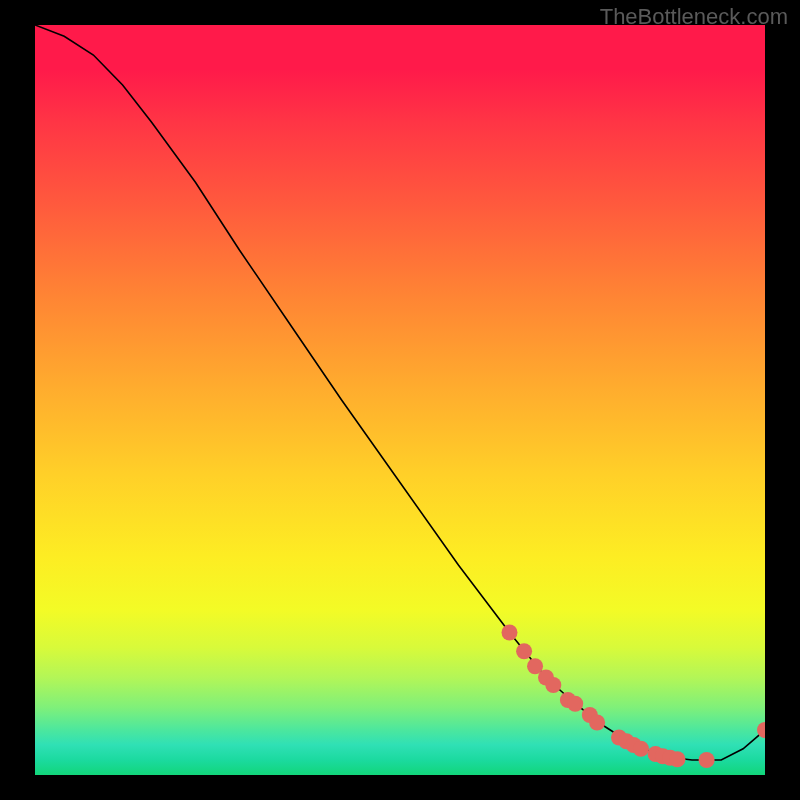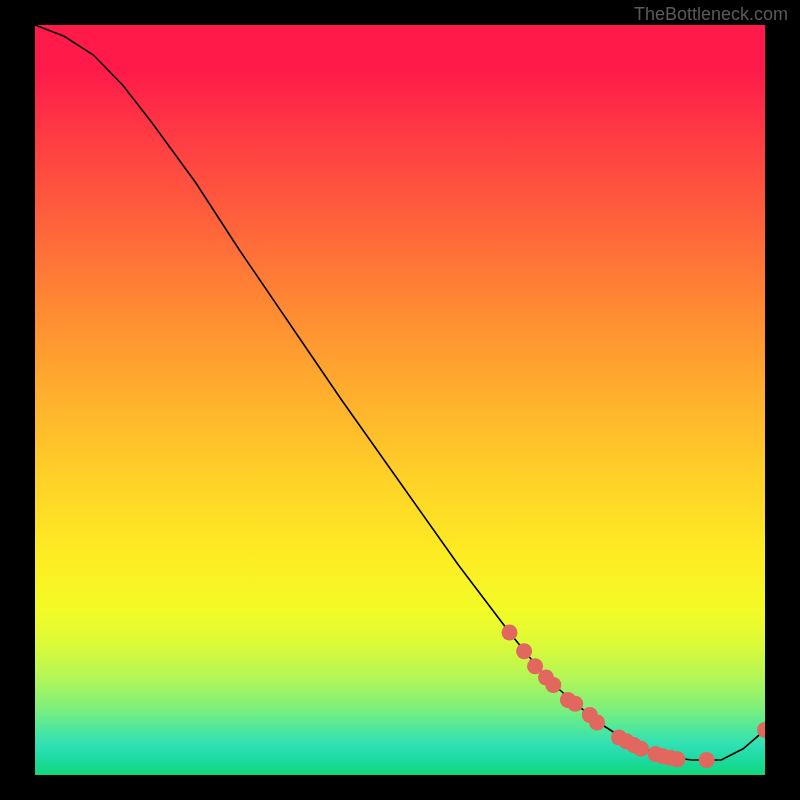--- a/index.html
+++ b/index.html
@@ -2,21 +2,21 @@
 <html><head>
 <meta charset="utf-8">
 <style>
   * { margin: 0; padding: 0; box-sizing: border-box; }
   body { width: 800px; height: 800px; background: #000; position: relative; font-family: Arial, sans-serif; }
   .attribution {
     position: absolute;
     top: 4px;
     right: 12px;
     color: #5a5a5a;
-    font-size: 18px;
+    font-size: 22px;
     font-weight: 500;
     z-index: 10;
   }
   .plot-area {
     position: absolute;
     left: 35px;
     top: 25px;
     width: 730px;
     height: 750px;
   }

